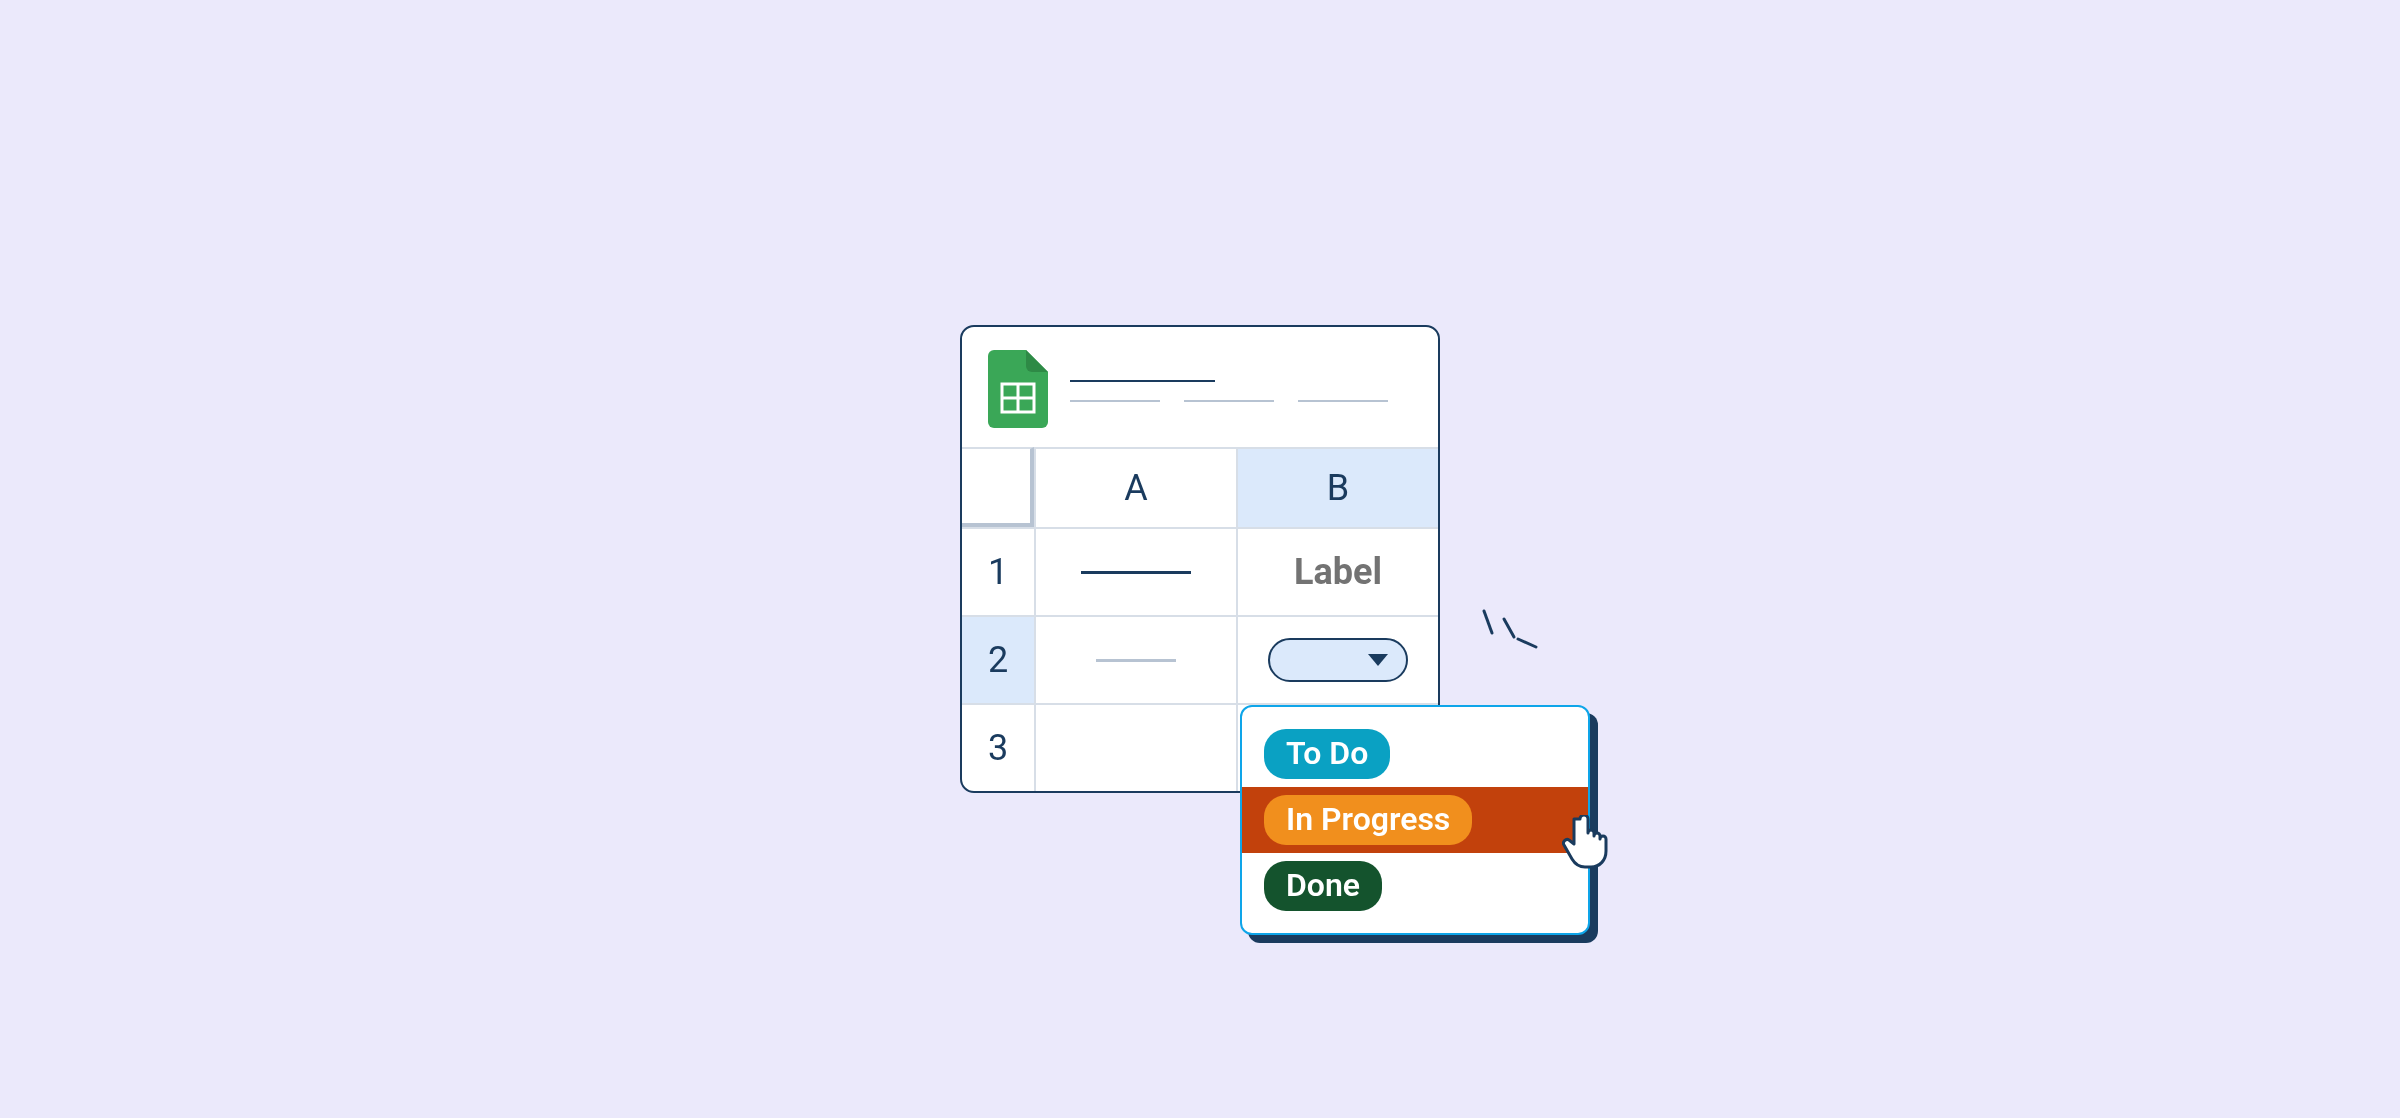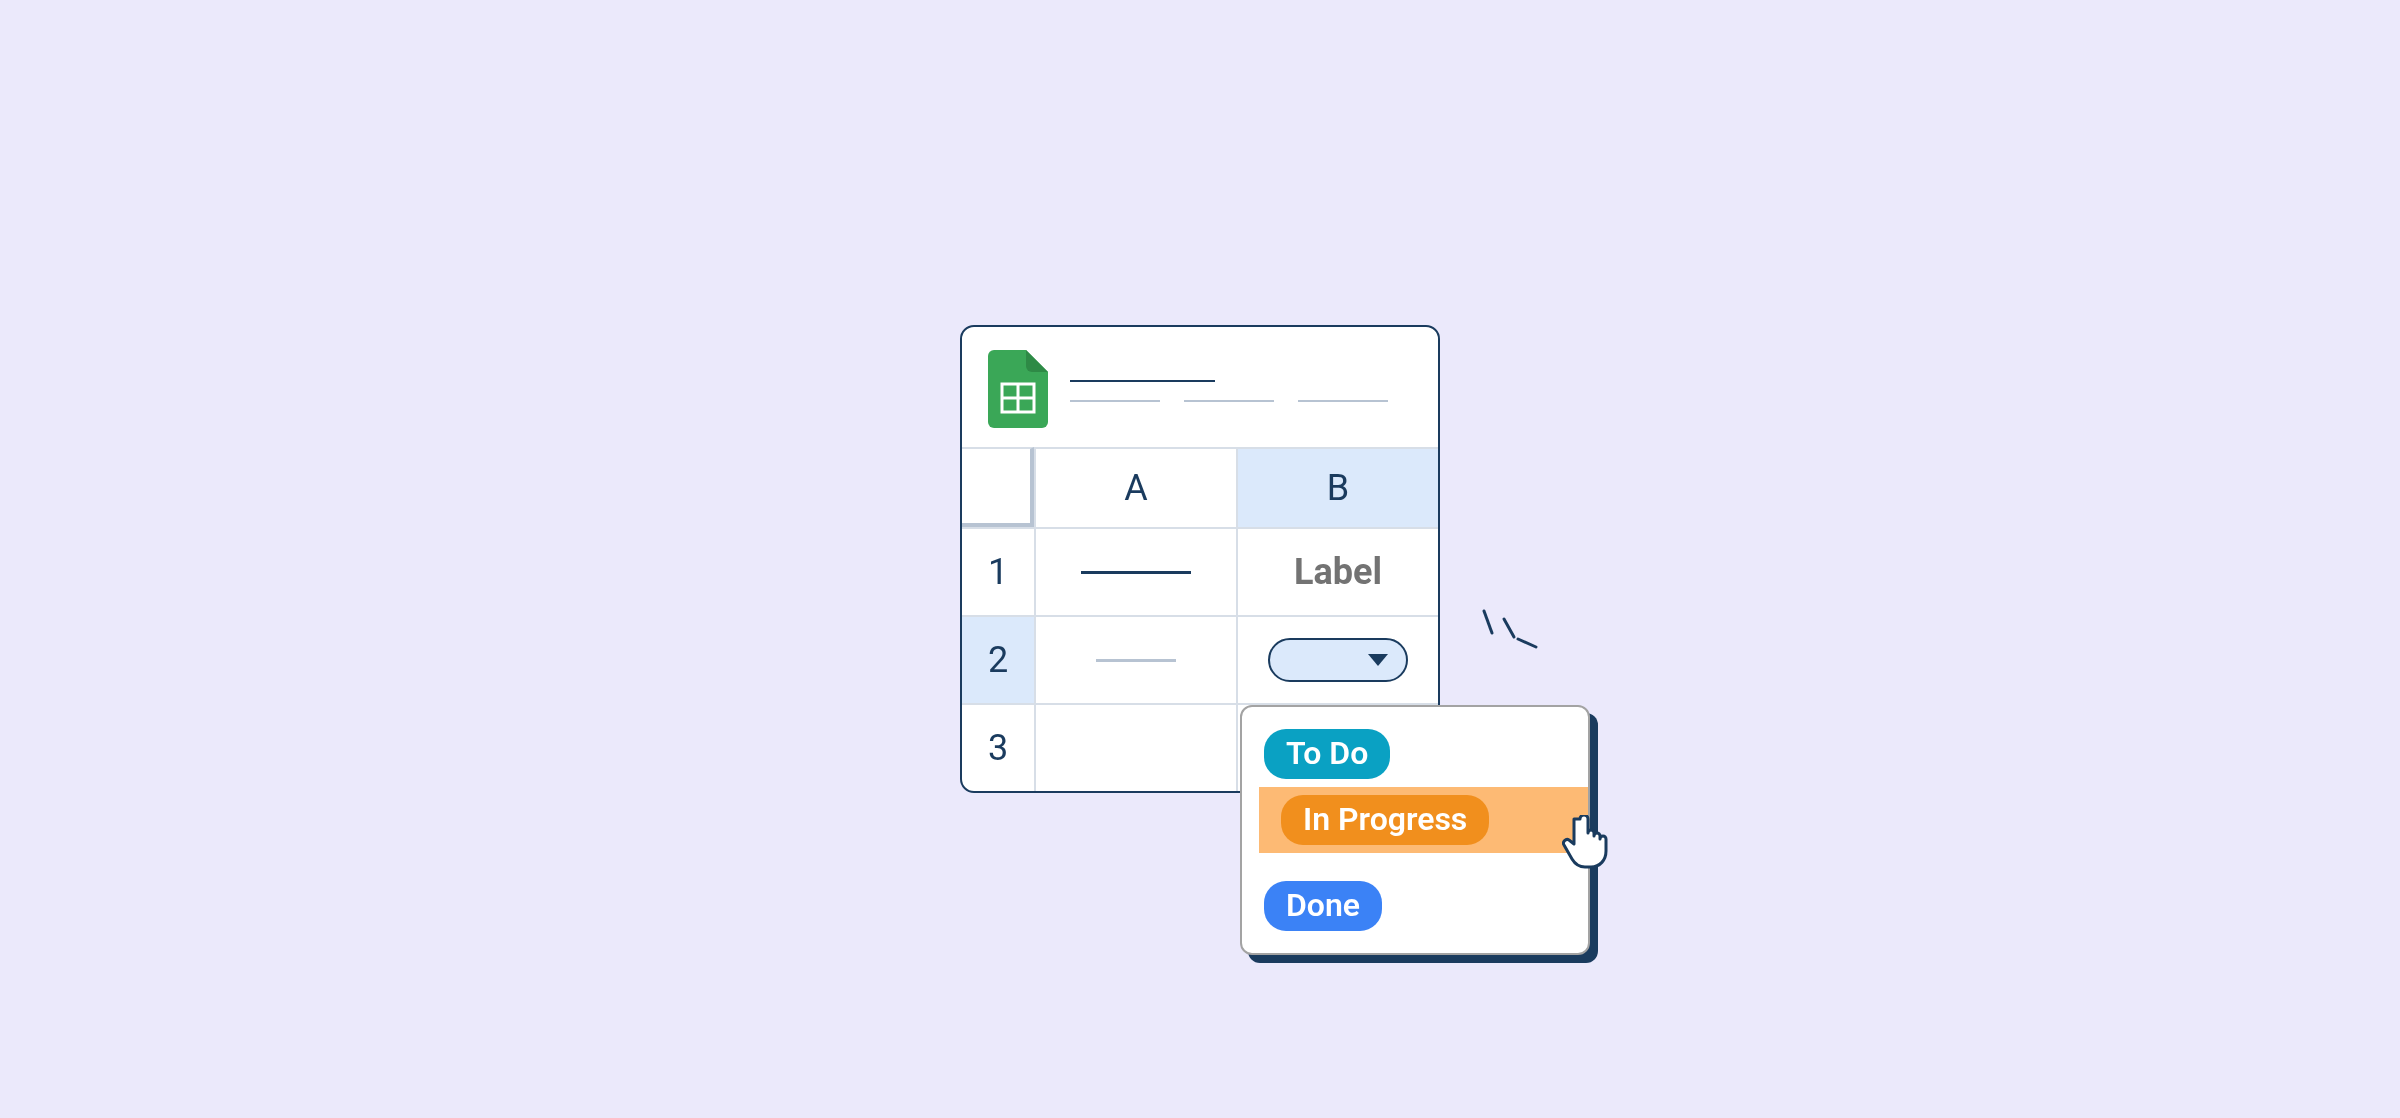--- a/index.html
+++ b/index.html
@@ -108,42 +108,42 @@
     border-top: 12px solid #1a3b5e;
   }
 
   
   .menu {
     position: absolute;
     left: 280px;
     top: 380px;
     width: 350px;
     background: #ffffff;
-    border: 2px solid #a3a3a3;
+    border: 2px solid #0ea5e9;
     border-radius: 12px;
     box-shadow: 8px 8px 0 #1a3b5e;
     padding: 14px 0;
     z-index: 5;
   }
   .menu-row {
     padding: 8px 22px;
   }
-  .menu-row.hover { background: #fdba74; margin-left: 17px; }
+  .menu-row.hover { background: #c2410c; }
   .chip {
     display: inline-block;
     padding: 8px 22px 10px 22px;
     border-radius: 22px;
     color: #ffffff;
     font-size: 32px;
     font-weight: 600;
     line-height: 1;
   }
   .chip.todo { background: #0aa1c3; }
   .chip.inprogress { background: #f18f1d; }
-  .chip.done { background: #3b82f6; margin-top: 20px; }
+  .chip.done { background: #14532d; }
 
   
   .pointer {
     position: absolute;
     left: 602px;
     top: 490px;
     z-index: 6;
   }
 
   

